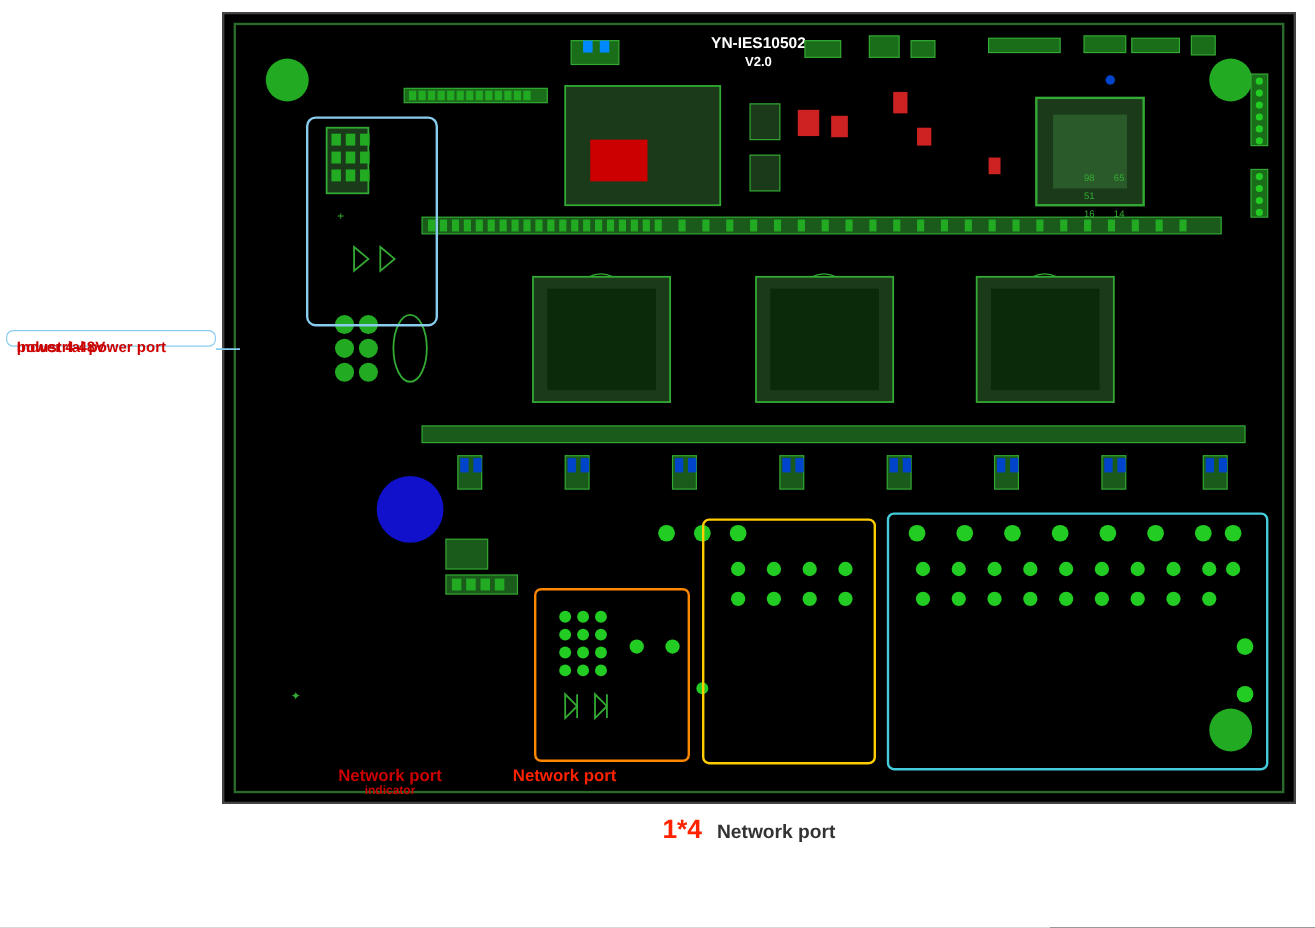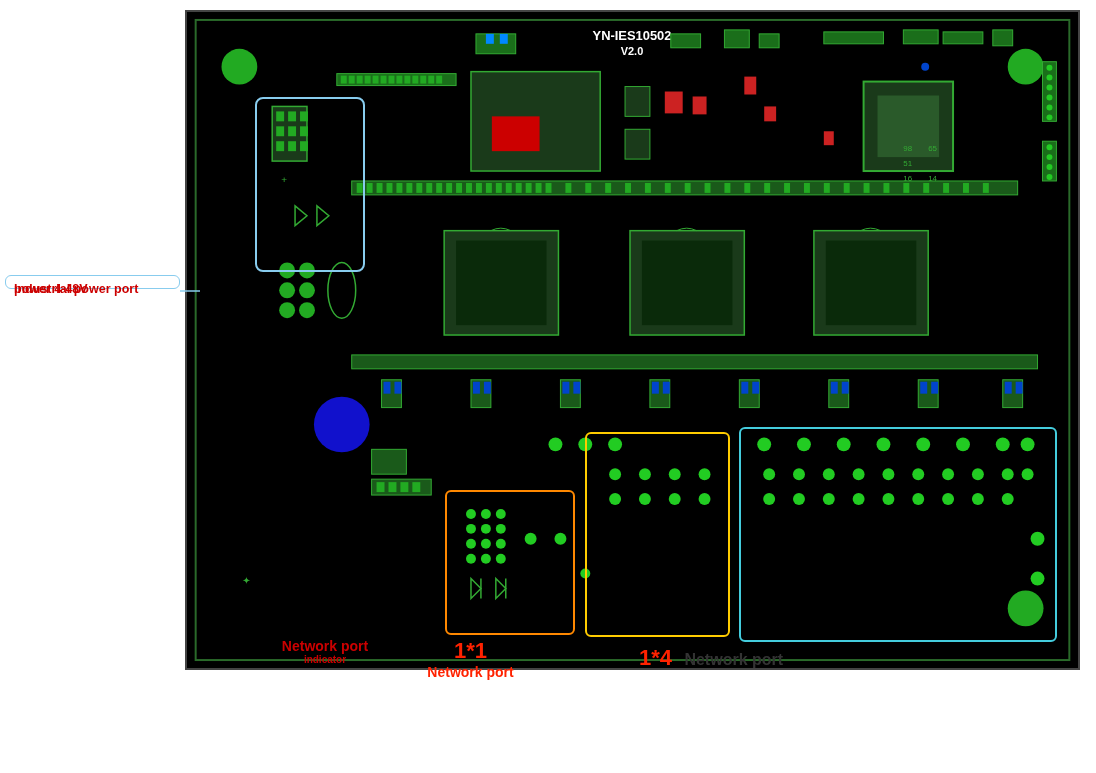--- a/index.html
+++ b/index.html
@@ -352,22 +352,21 @@
       <line x1="0" y1="1" x2="20" y2="1" stroke="#88ccee" stroke-width="1.5"></line>
     </svg>
   </div>
 
   <div style="position:absolute; left:260px; top:638px; width:130px; text-align:center;">
     <span style="color:#cc0000; font-size:14px; font-weight:bold; font-family:Arial; display:block;">Network port</span>
     <span style="color:#cc0000; font-size:10px; font-weight:bold; font-family:Arial; display:block;">indicator</span>
   </div>
 
   <div style="position:absolute; left:398px; top:638px; width:145px; text-align:center;">
-    <span style="color:#ff2200; font-size:22px; font-weight:bold; font-family:Arial; display:block;">1*1</span>
     <span style="color:#ff2200; font-size:14px; font-weight:bold; font-family:Arial; display:block;">Network port</span>
   </div>
 
-  <div style="position:absolute; left:552px; top:645px; width:318px; text-align:center;">
+  <div style="position:absolute; left:552px; top:678px; width:318px; ">
     <span style="color:#ff2200; font-size:22px; font-weight:bold; font-family:Arial;">1*4</span>
     <span style="color:#333; font-size:16px; font-weight:bold; font-family:Arial; margin-left:8px;">Network port</span>
   </div>
 
 </div>
 
 </body></html>

